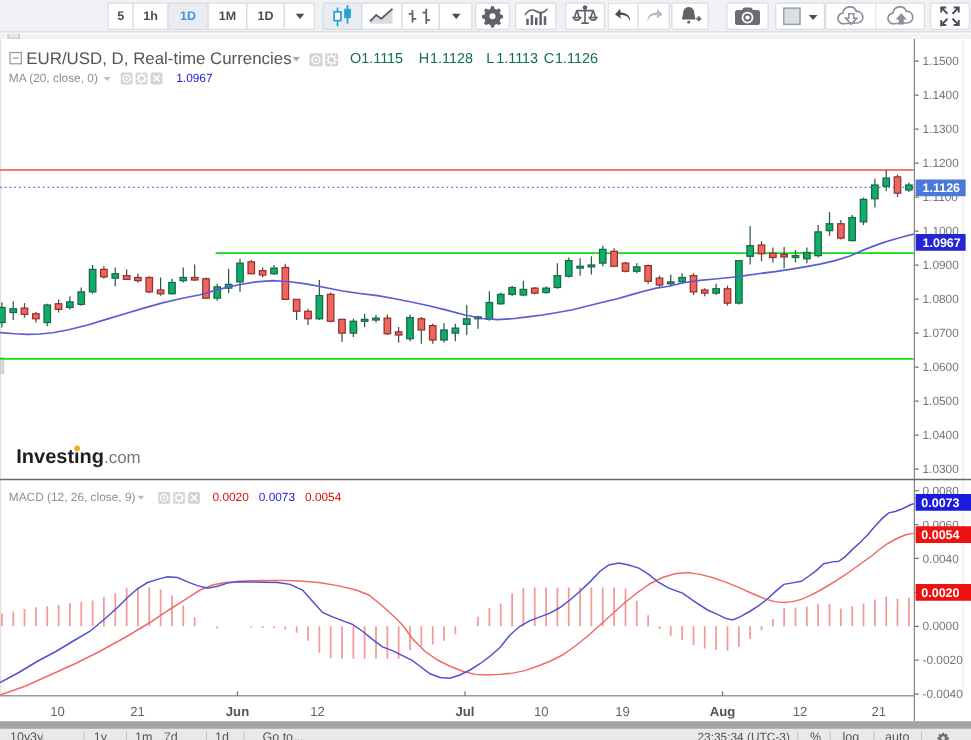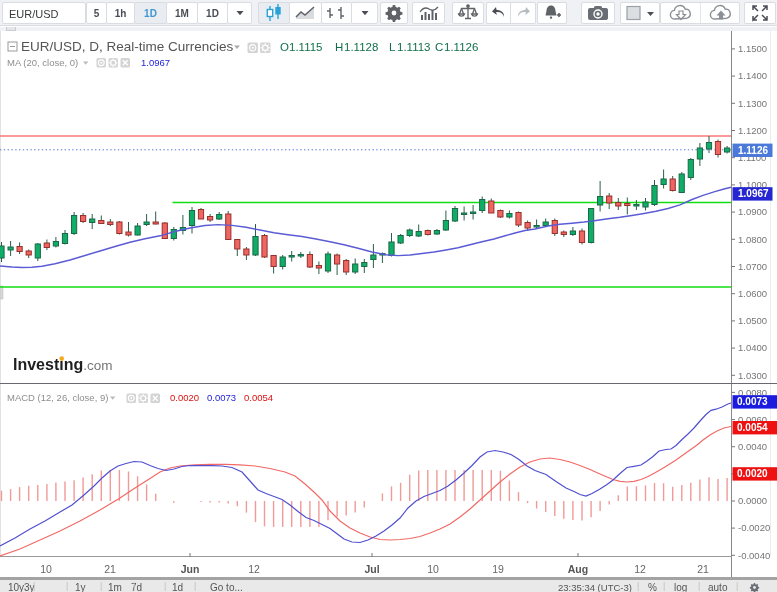--- a/index.html
+++ b/index.html
@@ -4,30 +4,27 @@
 html,body{width:777px;height:592px;overflow:hidden;font-family:"Liberation Sans",sans-serif;background:#fff}
 #wrap{position:relative;width:777px;height:592px}
 #toolbar{position:absolute;left:0;top:0;width:777px;height:26px;background:#eff1f4;border-bottom:1px solid #d8dbdf}
 .tb{position:absolute;top:2px;height:22px;border:1px solid #d9dce1;border-radius:2px;display:flex;align-items:center;justify-content:center;overflow:hidden}
 .sym{font-size:11px;color:#38393b;letter-spacing:0px}
 .iv{font-size:10px;font-weight:bold;color:#4a4e54}
 .iv.sel{color:#3f96d1}
 #strip{position:absolute;left:0;top:27px;width:777px;height:4px;background:#eff1f4}
 #tab{position:absolute;left:6px;top:27px;width:10px;height:4px;background:#e4e7ea;border:1px solid #c9ccd1;border-top:none}
 #chart{position:absolute;left:0;top:31px}
-#bbar{position:absolute;left:0;top:577px;width:777px;height:15px;background:#e9e9e9;border-top:3px solid #a3a3a3;font-size:10px}
+#bbar{position:absolute;left:0;top:577px;width:777px;height:15px;background:#e9e9e9;border-top:6px solid #a3a3a3;font-size:10px}
 .bl{position:absolute;top:2px;color:#555}
 .bs{position:absolute;top:1px;color:#c0c0c0;font-size:9px}
 </style></head>
 <body>
 <div id="wrap">
 <div id="toolbar">
-      <div class="tb" style="left:2px;width:84px;background:#fff;">
-        <span class="sym" style="position:absolute;left:6px;top:5px">EUR/USD</span>
-      </div>
       <div class="tb" style="left:86px;width:21px;background:#fff;">
         <span class="iv">5</span>
       </div>
       <div class="tb" style="left:106px;width:29px;background:#fff;">
         <span class="iv">1h</span>
       </div>
       <div class="tb" style="left:134px;width:33px;background:#e9edf1;">
         <span class="iv sel">1D</span>
       </div>
       <div class="tb" style="left:166px;width:32px;background:#fff;">

